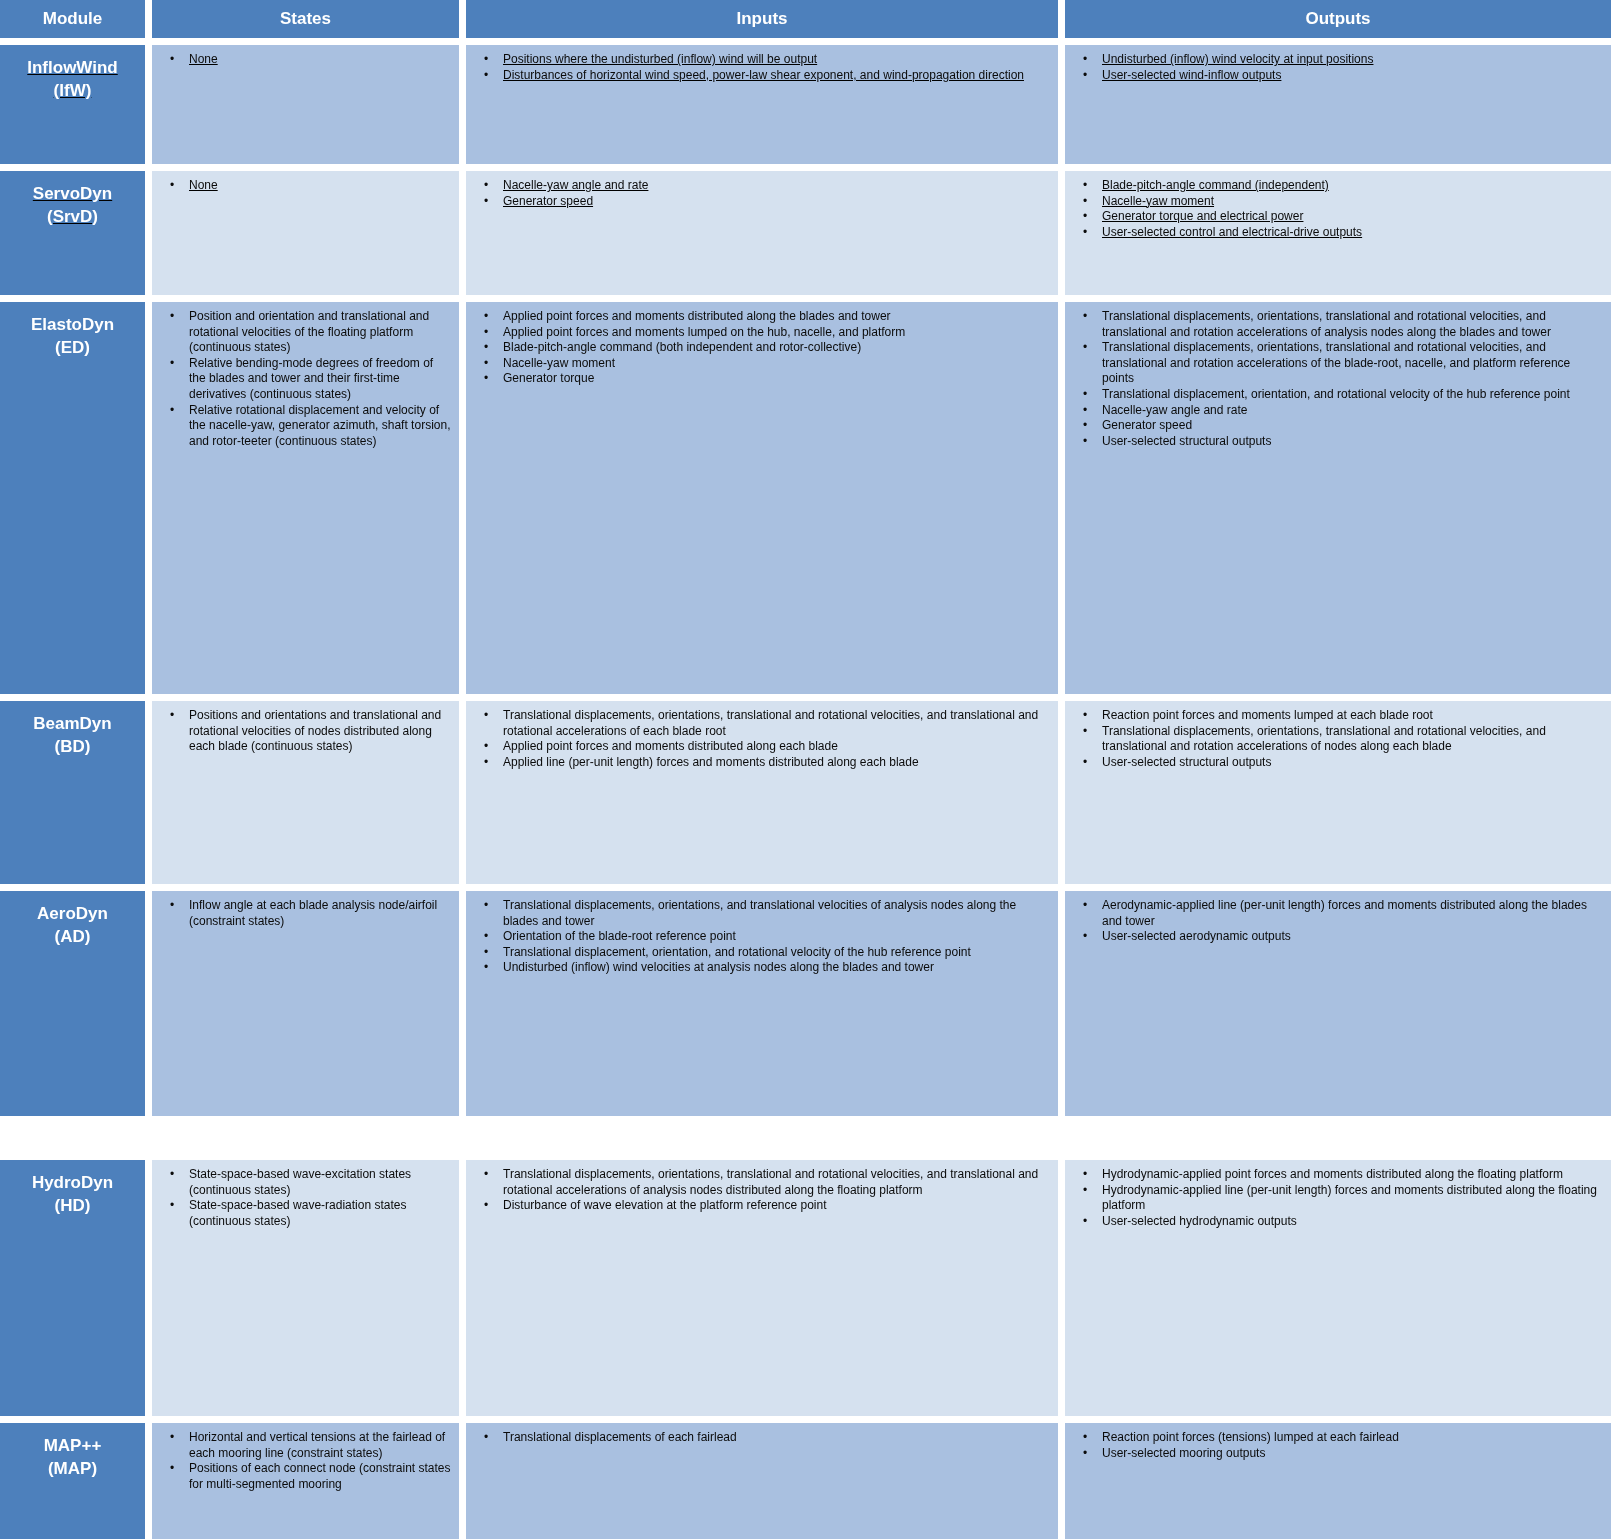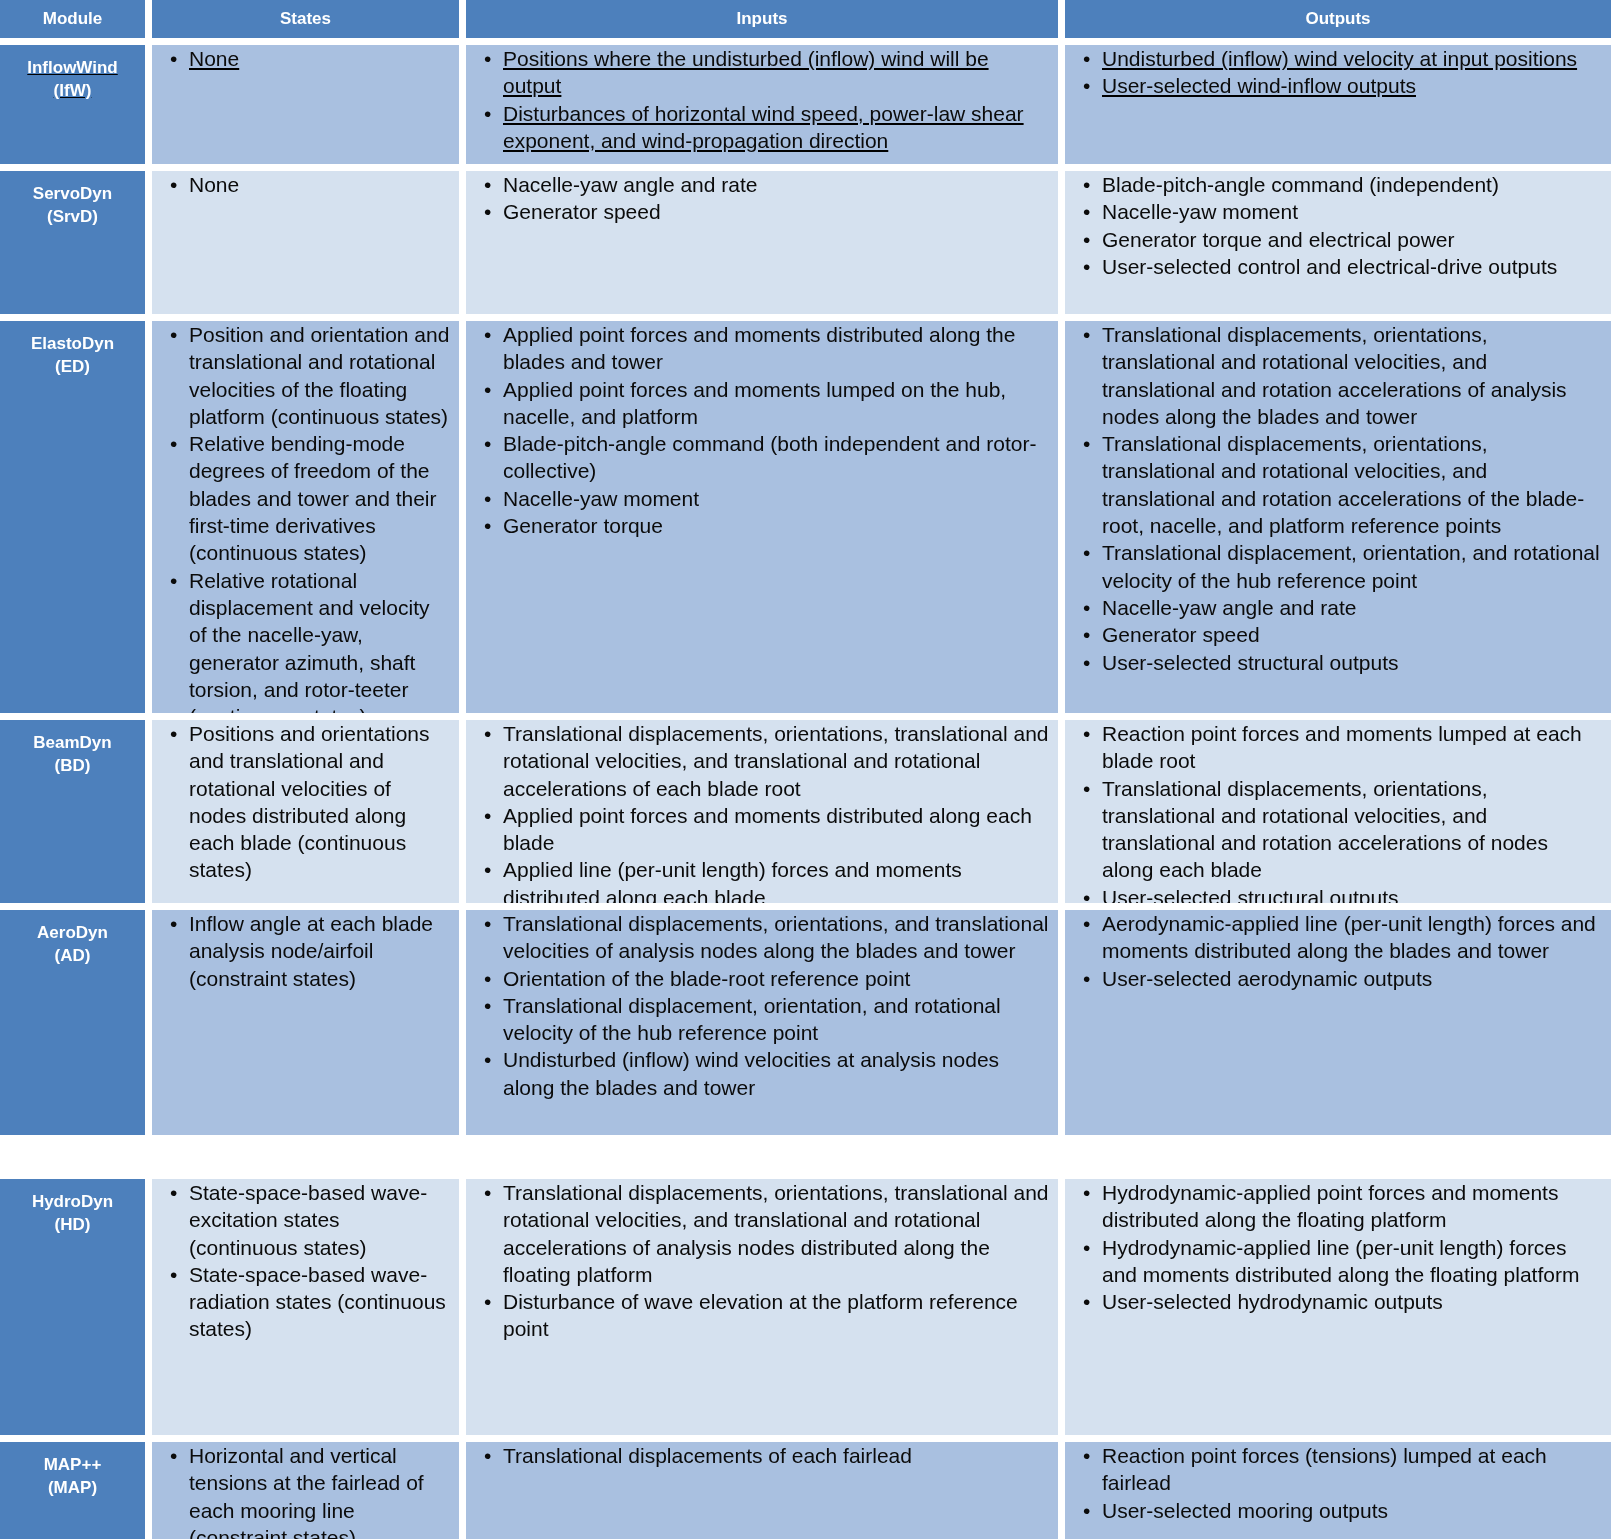--- a/index.html
+++ b/index.html
@@ -37,21 +37,21 @@
   }
   .module {
     background: var(--header-bg, #4d80bc);
     color: #ffffff;
     font-weight: bold;
     font-size: 17px;
     text-align: center;
     padding-top: 12px;
     line-height: 1.35;
   }
-  .band { padding: 0 8px 6px 10px; font-size: 21px; line-height: 1.3; color: #0b0b0b; }
+  .band { padding: 7px 8px 6px 10px; font-size: 12px; line-height: 1.3; color: #0b0b0b; }
   .band-dark .band { background: var(--band-dark, #a9c0e0); }
   .band-light .band { background: var(--band-light, #d5e1ef); }
   ul { margin: 0; padding: 0; list-style: none; }
   li { position: relative; padding-left: 27px; margin: 0; }
   li::before { content: "\2022"; position: absolute; left: 8px; }
 </style>
 </head>
 <body>
 
 <div class="table">
@@ -79,21 +79,21 @@
           </ul>
         </div>
     <div class="cell band">
           <ul>
             <li>Undisturbed (inflow) wind velocity at input positions</li>
             <li>User-selected wind-inflow outputs</li>
           </ul>
         </div>
   </div>
 
-  <div class="row body-row band-light" style="height: 143px;">
+  <div class="row body-row band-light" style="height: 124px; text-decoration: underline;">
     <div class="cell module">
       <div>ServoDyn</div>
       <div>(SrvD)</div>
     </div>
     <div class="cell band">
           <ul>
             <li>None</li>
           </ul>
         </div>
     <div class="cell band">

